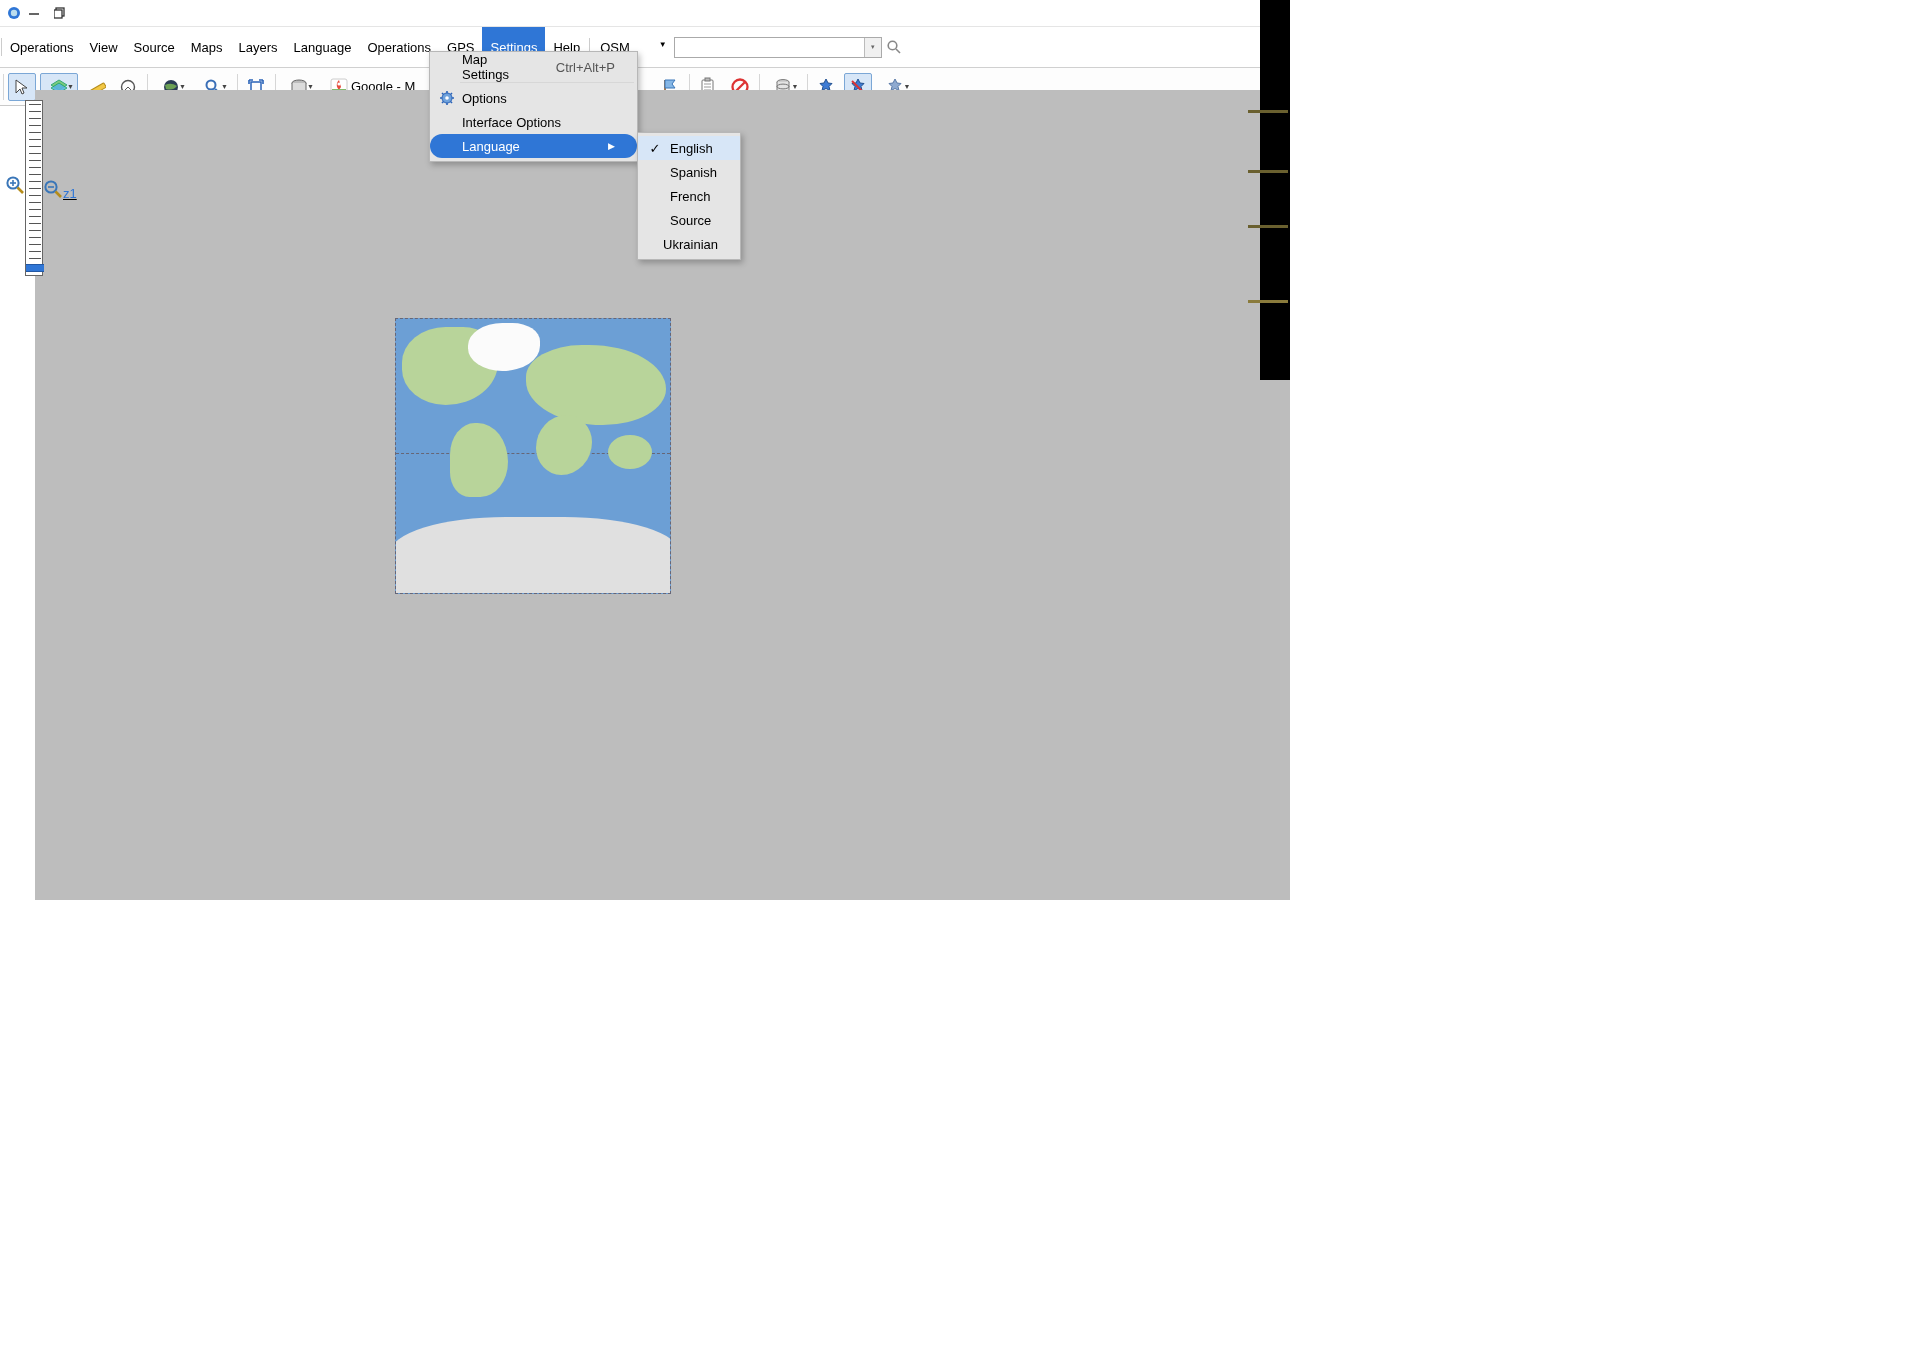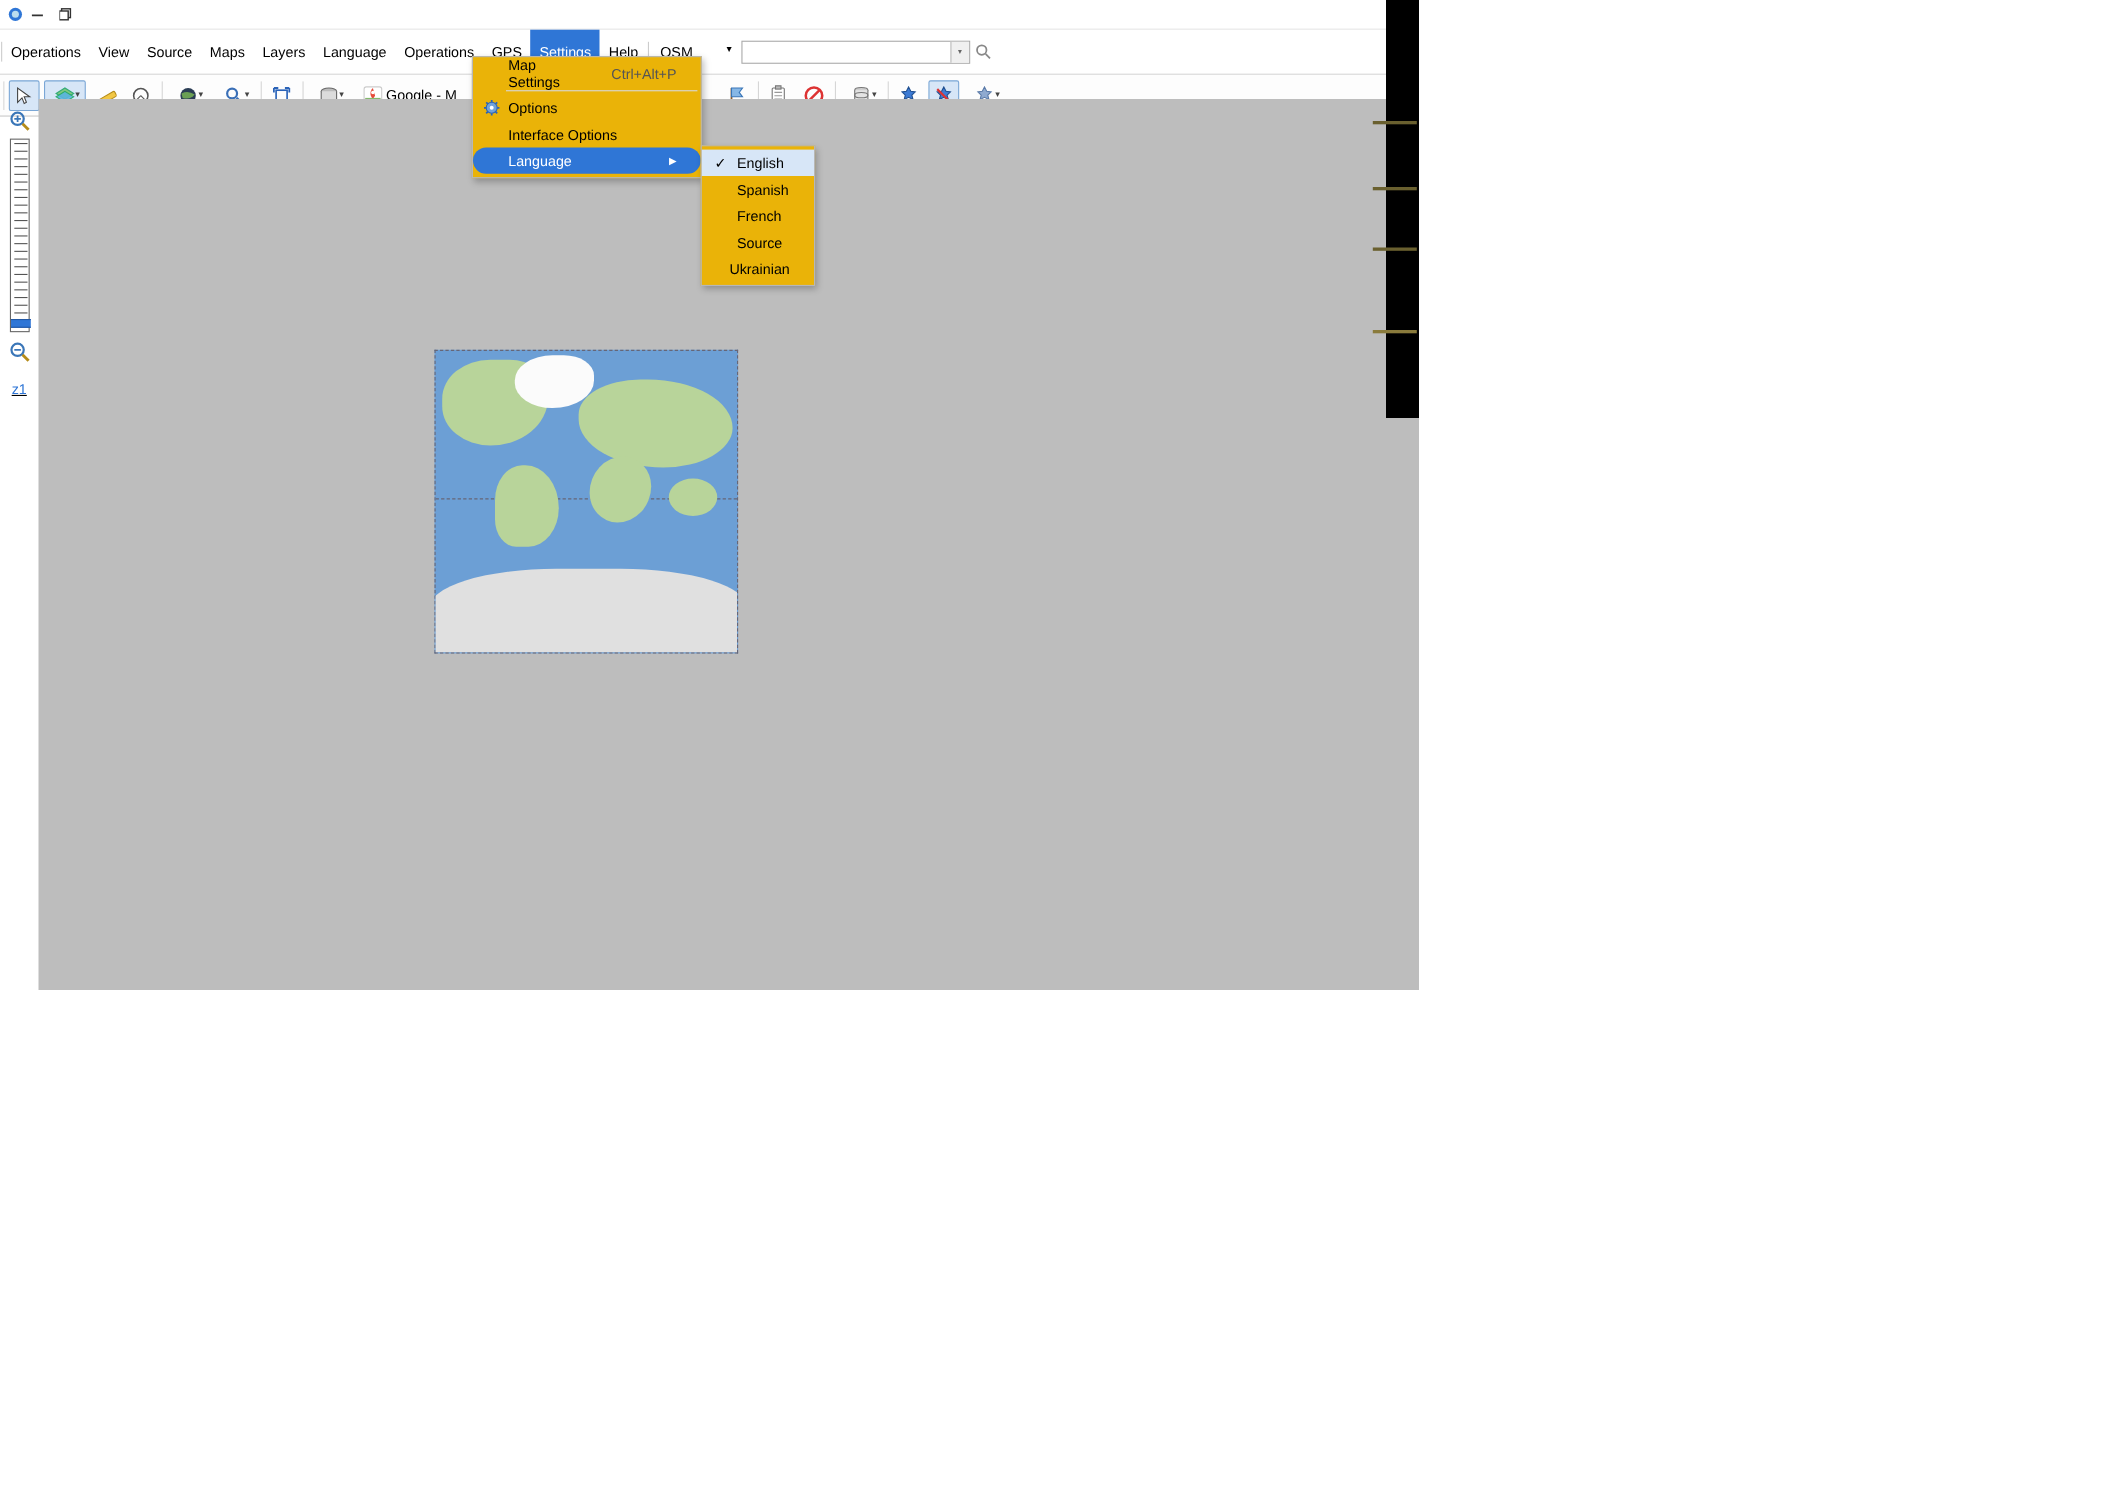--- a/index.html
+++ b/index.html
@@ -103,39 +103,39 @@
   background:#b8d49a;
   border-radius:40% 50% 50% 50%;
 }
 .ice { background:#fbfbfb; }
 .antarctica { background:#e0e0e0; }
 
 .vruler {
   position:absolute;
   left:5px; top:100px;
   width:25px;
-  display:flex; flex-direction:column; align-items:center;text-decoration:underline;
+  display:flex; align-items:center;text-decoration:underline;
 }
 .zoom-icon { width:20px; height:20px; margin-bottom:6px; }
 .ruler-box {
   width:18px; height:176px;
   border:1px solid #666;
   background:#fff;
   display:flex; flex-direction:column;
   justify-content:space-between;
   padding:3px 0;
 }
 .tick { width:12px; height:1px; background:#555; margin-left:3px; }
 .slider-knob { width:18px; height:8px; background:#2f76d6; margin-top:-1px; border-top:1px solid #2358a4; border-bottom:1px solid #2358a4;}
 .zlabel { color:#2f76d6; margin-top:10px; font-size:13px; }
 
 
 .menu {
   position:absolute;
-  background:#eab308;
+  background:#e5e5e5;
   border:1px solid #b7b7b7;
   box-shadow:2px 3px 6px rgba(0,0,0,.25);
   padding:3px 0;
 }
 .menu .mline { display:flex; align-items:center; height:24px; padding:0 22px 0 6px; }
 .menu .micon { width:22px; display:flex; justify-content:center; }
 .menu .mlbl { flex:1; padding-left:4px; }
 .menu .maccel { color:#555; padding-left:24px; }
 .menu .marrow { font-size:9px; padding-left:16px; }
 .menu .msep { height:1px; background:#d7d7d7; margin:3px 3px 3px 30px; }

